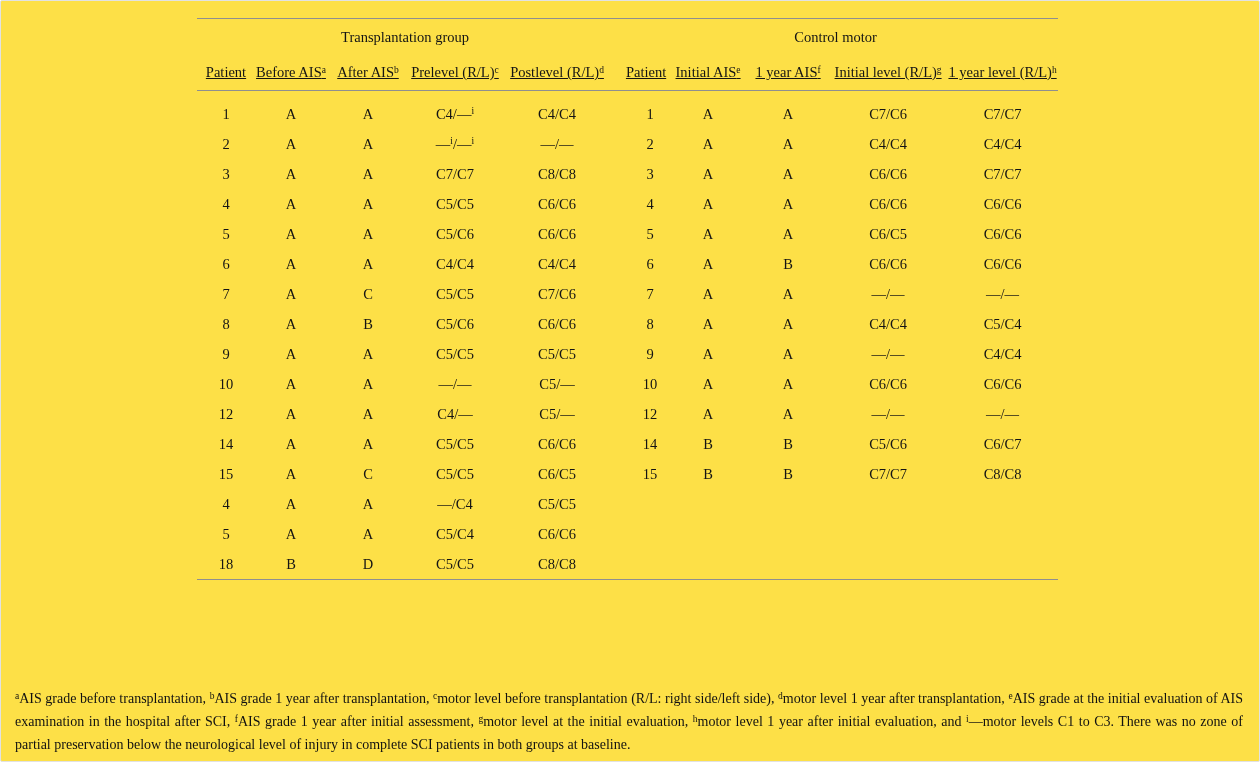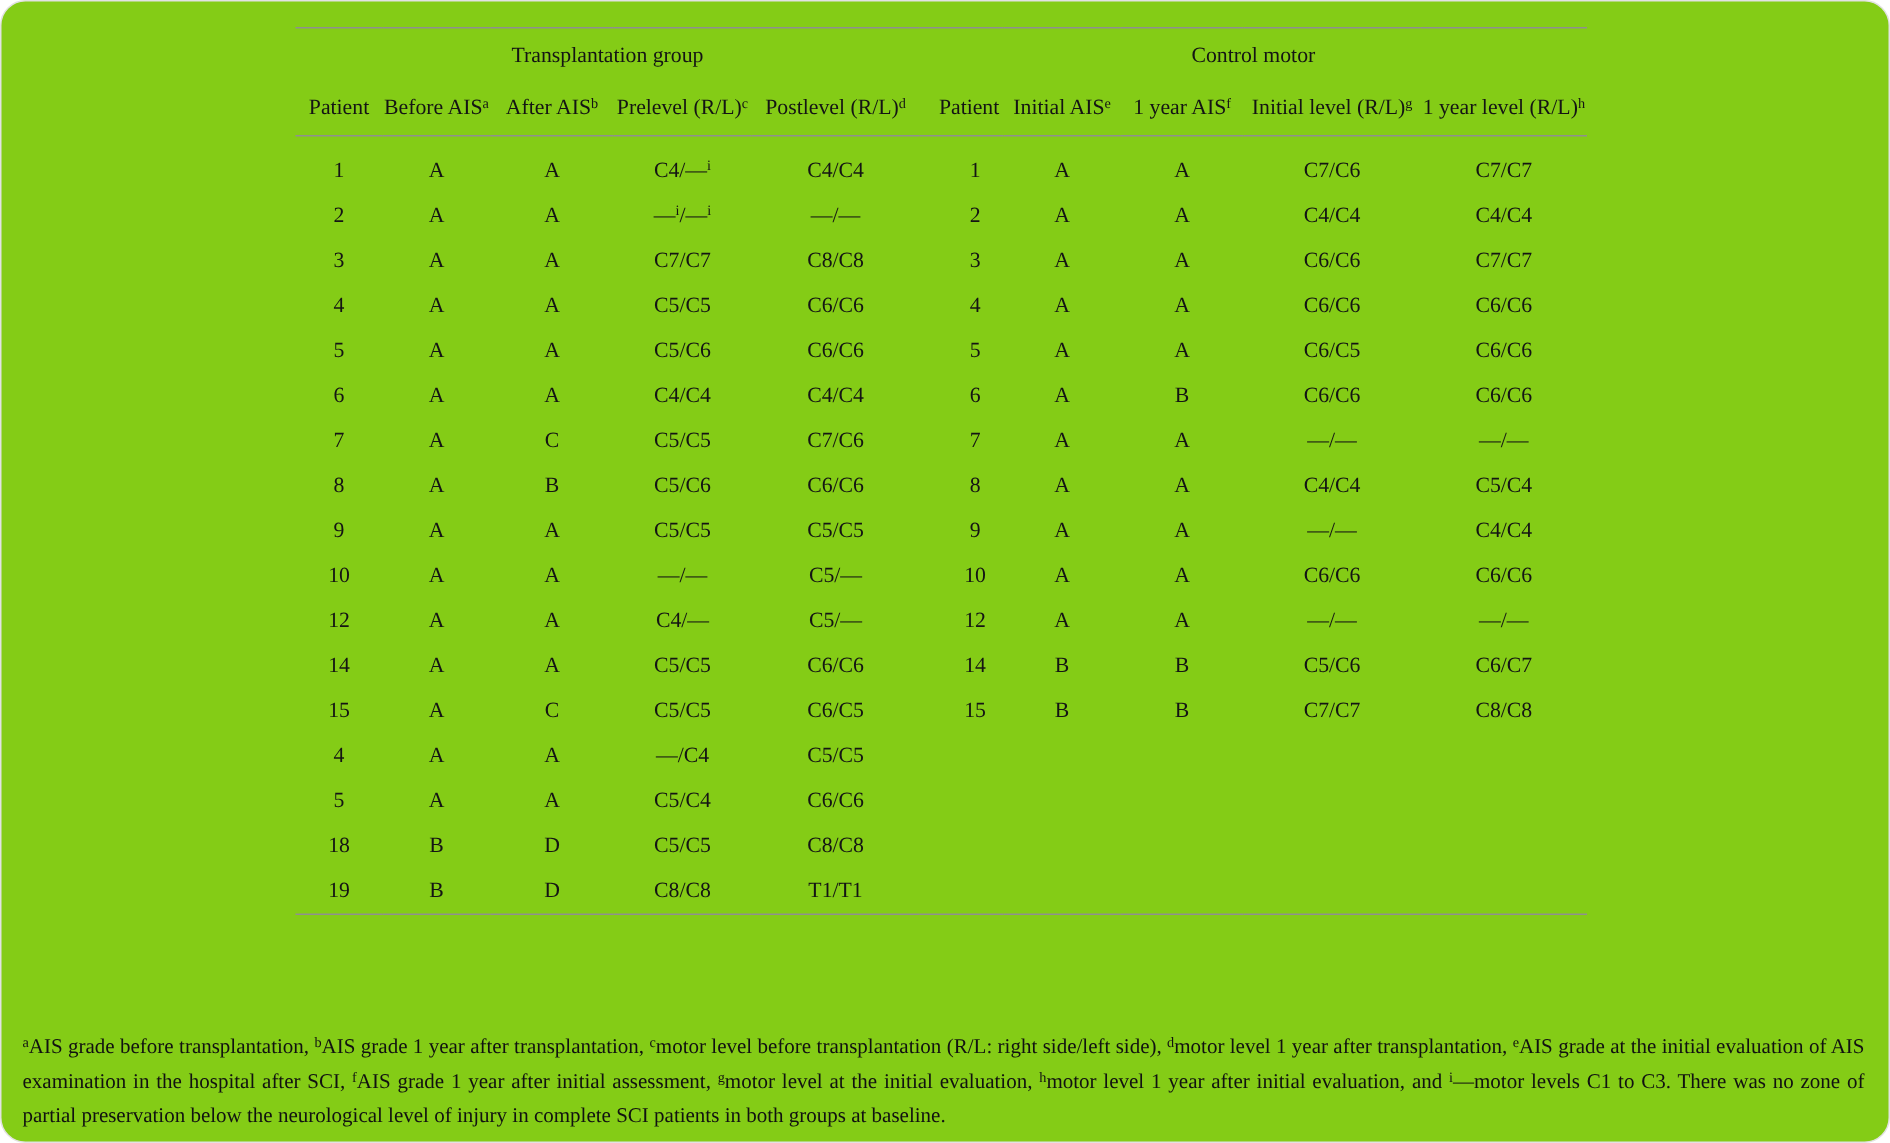--- a/index.html
+++ b/index.html
@@ -6,23 +6,23 @@
   body {
     width: 1260px; height: 762px;
     background: #ffffff;
     font-family: "Liberation Serif", "DejaVu Serif", serif;
     color: #141414;
     position: relative;
     overflow: hidden;
   }
   .page {
     position: absolute; inset: 0;
-    background: #84cc16;
+    background: #fde047;
     border: 1px solid #e2e2e2;
-    border-radius: 17px;
+    border-radius: 2px;
     box-sizing: border-box;
   }
   .data-table {
     position: absolute;
     left: 196px; top: 17px;
     width: 861px;
     border-collapse: collapse;
     table-layout: fixed;
     font-size: 14.5px;
     border-top: 1px solid #8f8f8f;
@@ -30,21 +30,21 @@
   }
   .data-table th, .data-table td {
     font-weight: normal;
     padding: 0;
     text-align: center;
     vertical-align: middle;
     white-space: nowrap;
     overflow: visible;
   }
   .group-th { height: 36px; }
-  #col-header-row th { height: 35px; border-bottom: 1px solid #8f8f8f; }
+  #col-header-row th { height: 35px; border-bottom: 1px solid #8f8f8f; text-decoration: underline; }
   .data-table tbody td { height: 30px; }
   .data-table tbody tr:first-child td { padding-top: 8px; }
   .c0 { text-align: left; padding-left: 5px; }
   .c5 { text-align: left; }
   th.c5 { padding-left: 10px; }
   td.c5 { padding-left: 18px; }
   sup {
     font-size: 9.5px;
     line-height: 0;
     position: relative;
@@ -284,30 +284,18 @@
           <td class="c1">B</td>
           <td class="c2">D</td>
           <td class="c3">C5/C5</td>
           <td class="c4">C8/C8</td>
           <td class="c5"></td>
           <td class="c6"></td>
           <td class="c7"></td>
           <td class="c8"></td>
           <td class="c9"></td>
         </tr>
-        <tr>
-          <td class="c0">19</td>
-          <td class="c1">B</td>
-          <td class="c2">D</td>
-          <td class="c3">C8/C8</td>
-          <td class="c4">T1/T1</td>
-          <td class="c5"></td>
-          <td class="c6"></td>
-          <td class="c7"></td>
-          <td class="c8"></td>
-          <td class="c9"></td>
-        </tr>
       </tbody>
   </table>
 
   <p class="footnote" id="footnote"><sup>a</sup>AIS grade before transplantation, <sup>b</sup>AIS grade 1 year after transplantation, <sup>c</sup>motor level before transplantation (R/L: right side/left side), <sup>d</sup>motor level 1 year after transplantation, <sup>e</sup>AIS grade at the initial evaluation of AIS examination in the hospital after SCI, <sup>f</sup>AIS grade 1 year after initial assessment, <sup>g</sup>motor level at the initial evaluation, <sup>h</sup>motor level 1 year after initial evaluation, and <sup>i</sup>—motor levels C1 to C3. There was no zone of partial preservation below the neurological level of injury in complete SCI patients in both groups at baseline.</p>
 
 </div>
 
 </body></html>

